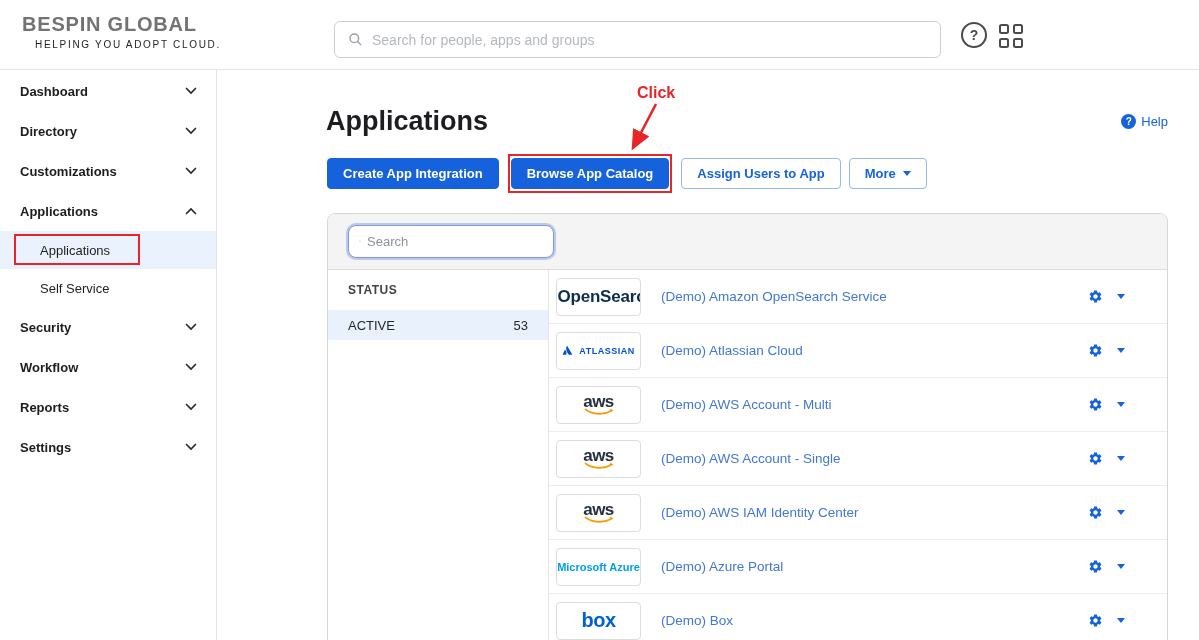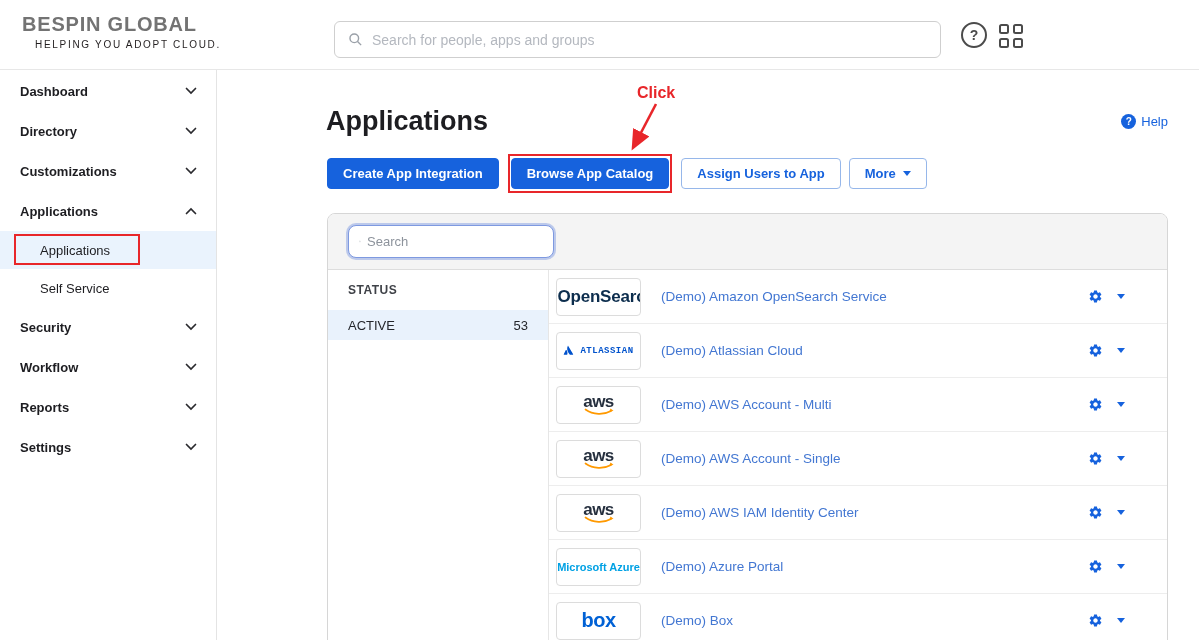--- a/index.html
+++ b/index.html
@@ -79,21 +79,21 @@
              border-bottom:1px solid #ededed; }
   .logo-box { width:85px; height:38px; border:1px solid #dcdcdc; border-radius:4px; background:#fff;
               display:flex; align-items:center; justify-content:center; flex:none; overflow:hidden; }
   .app-name { flex:1; margin-left:20px; font-size:13.5px; color:#4377d2; cursor:pointer; }
   .row-actions { display:flex; align-items:center; gap:14px; margin-right:24px; }
   .row-actions .caret-down { cursor:pointer; }
   .gear { cursor:pointer; display:flex; }
   
   .os-logo { display:flex; align-items:center; gap:3px; }
   .os-text { font-size:17px; font-weight:bold; color:#0c2d4d; letter-spacing:-.2px; }
-  .atl-logo { display:flex; align-items:center; gap:6px;font-family:Liberation Mono, monospace; }
+  .atl-logo { display:flex; align-items:center; gap:6px; }
   .atl-text { font-size:9px; font-weight:bold; color:#0052cc; letter-spacing:.5px; }
   .aws-logo { display:flex; flex-direction:column; align-items:center; line-height:1; }
   .aws-text { font-size:17px; font-weight:bold; color:#252f3e; letter-spacing:-.5px; }
   .azure-text { font-size:11px; font-weight:bold; color:#00a1e4; }
   .box-text { font-size:20px; font-weight:bold; color:#0061d5; letter-spacing:-.5px; }
 </style>
 </head>
 <body>
 
 <div id="app">

